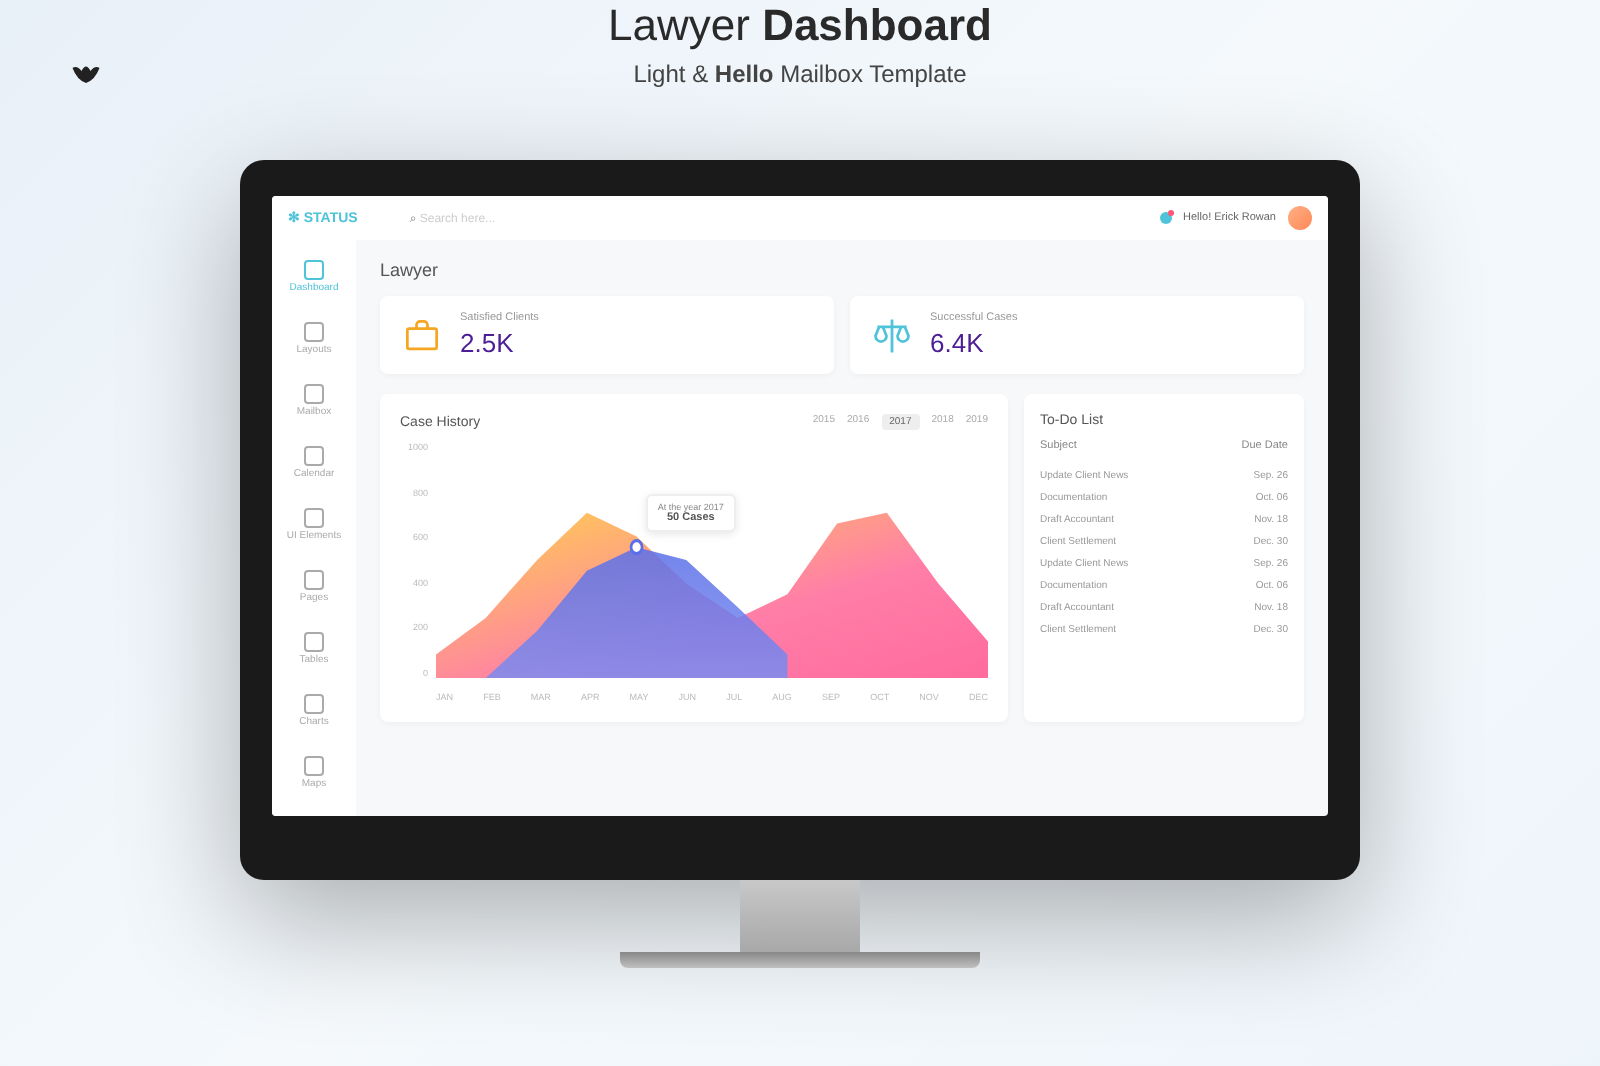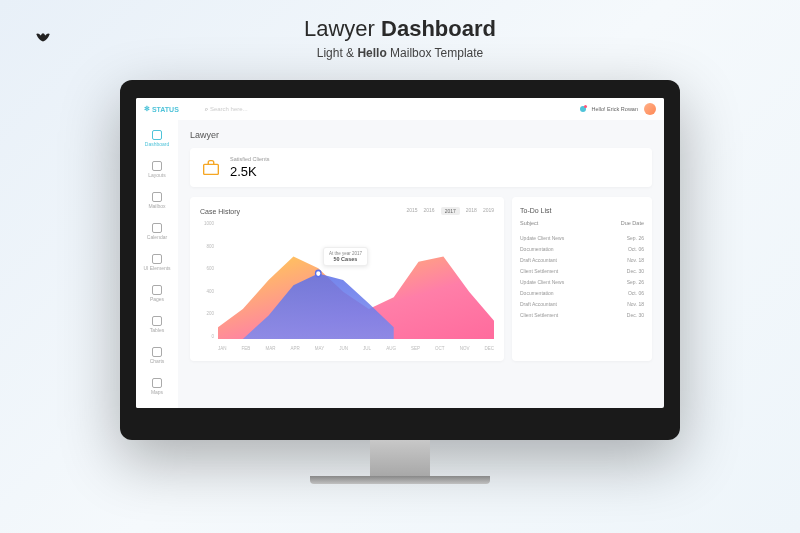--- a/index.html
+++ b/index.html
@@ -1,19 +1,19 @@
 <!DOCTYPE html>
 <html><head>
 <meta charset="utf-8">
 <style>
 *{margin:0;padding:0;box-sizing:border-box;font-family:-apple-system,BlinkMacSystemFont,'Segoe UI',Arial,sans-serif}
 body{background:linear-gradient(135deg,#e8f0f8 0%,#f5f9fc 50%,#eef5fa 100%);width:800px;height:533px;overflow:hidden;position:relative}
 .badge{position:absolute;top:12px;left:18px;width:50px;height:50px;border-radius:50%;display:flex;align-items:center;justify-content:center;font-size:6px;color:#333}
 .badge svg{position:absolute;width:18px;height:18px}
-.title{text-align:center;padding-top:16px;font-size:22px;color:#2a2a2a;font-weight:300}
+.title{text-align:center;font-size:22px;color:#2a2a2a;font-weight:300}
 .title b{font-weight:700}
 .subtitle{text-align:center;font-size:12px;color:#444;margin-top:4px;font-weight:300}
 .subtitle b{font-weight:700}
 .monitor{position:absolute;top:80px;left:50%;transform:translateX(-50%);width:560px}
 .screen-bezel{background:#1a1a1a;border-radius:12px;padding:18px 16px 32px;box-shadow:0 20px 60px rgba(0,0,0,0.3)}
 .screen{background:#f7f8fa;border-radius:2px;width:528px;height:310px;overflow:hidden;position:relative;font-size:6px}
 .stand-neck{width:60px;height:36px;background:linear-gradient(180deg,#c8c8c8,#a8a8a8);margin:0 auto}
 .stand-base{width:180px;height:8px;background:linear-gradient(180deg,#888,#c0c0c0);margin:0 auto;border-radius:0 0 4px 4px}
 .apple{position:absolute;bottom:10px;left:50%;transform:translateX(-50%);color:#888;font-size:12px}
 .topbar{height:22px;background:#fff;display:flex;align-items:center;padding:0 8px;gap:6px;font-size:6px;color:#888}
@@ -25,21 +25,21 @@
 .sidebar{width:42px;background:#fff;display:flex;flex-direction:column;align-items:center;padding-top:8px;gap:10px;font-size:5px;color:#aaa}
 .sb-item{display:flex;flex-direction:column;align-items:center;gap:1px;width:100%;padding:2px 0}
 .sb-item.active{color:#4fc3d9}
 .sb-icon{width:10px;height:10px;border:1px solid currentColor;border-radius:2px}
 .main{flex:1;padding:10px 12px;overflow:hidden}
 .page-title{font-size:9px;color:#555;margin-bottom:8px}
 .cards{display:flex;gap:8px;margin-bottom:10px}
 .card{flex:1;background:#fff;border-radius:4px;padding:8px 10px;display:flex;align-items:center;gap:8px;box-shadow:0 1px 3px rgba(0,0,0,0.04)}
 .card-icon{width:22px;height:22px}
 .card-label{font-size:5.5px;color:#999;margin-bottom:2px}
-.card-value{font-size:13px;color:#000000;font-weight:400}
+.card-value{font-size:13px;color:#4c1d95;font-weight:400}
 .row2{display:flex;gap:8px}
 .chart-card{flex:1;background:#fff;border-radius:4px;padding:10px;box-shadow:0 1px 3px rgba(0,0,0,0.04)}
 .chart-head{display:flex;justify-content:space-between;align-items:center;margin-bottom:6px}
 .chart-title{font-size:7px;color:#555}
 .year-tabs{display:flex;gap:6px;font-size:5px;color:#aaa}
 .year-tabs span.active{background:#eee;padding:1px 4px;border-radius:2px;color:#666}
 .chart-area{position:relative;height:130px}
 .yaxis{position:absolute;left:0;top:0;bottom:12px;display:flex;flex-direction:column;justify-content:space-between;font-size:4.5px;color:#bbb;width:14px;text-align:right}
 .plot{position:absolute;left:18px;right:0;top:0;bottom:12px}
 .xaxis{position:absolute;left:18px;right:0;bottom:0;display:flex;justify-content:space-between;font-size:4.5px;color:#bbb}
@@ -126,20 +126,29 @@
               <div class="card">
                 <div class="card-icon"><svg viewBox="0 0 24 24" fill="none" stroke="#f5a623" stroke-width="1.5">
                     <rect x="4" y="8" width="16" height="11" rx="1"></rect>
                     <path d="M9 8V6a2 2 0 012-2h2a2 2 0 012 2v2"></path>
                   </svg></div>
                 <div>
                   <div class="card-label">Satisfied Clients</div>
                   <div class="card-value">2.5K</div>
                 </div>
               </div>
+              <div class="card">
+                <div class="card-icon"><svg viewBox="0 0 24 24" fill="none" stroke="#4fc3d9" stroke-width="1.5">
+                    <path d="M12 3v18M5 7l-2 5a3 3 0 006 0l-2-5M17 7l-2 5a3 3 0 006 0l-2-5M4 7h16"></path>
+                  </svg></div>
+                <div>
+                  <div class="card-label">Successful Cases</div>
+                  <div class="card-value">6.4K</div>
+                </div>
+              </div>
             </div>
 
           <div class="row2">
             <div class="chart-card">
               <div class="chart-head">
                 <div class="chart-title">Case History</div>
                 <div class="year-tabs" id="yeartabs">
                     <span>2015</span>
                     <span>2016</span>
                     <span class="active">2017</span>

